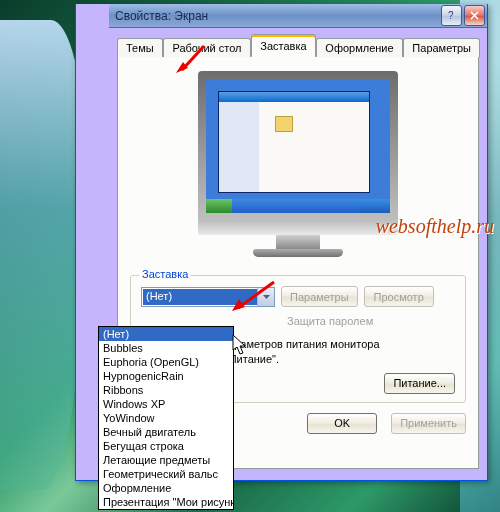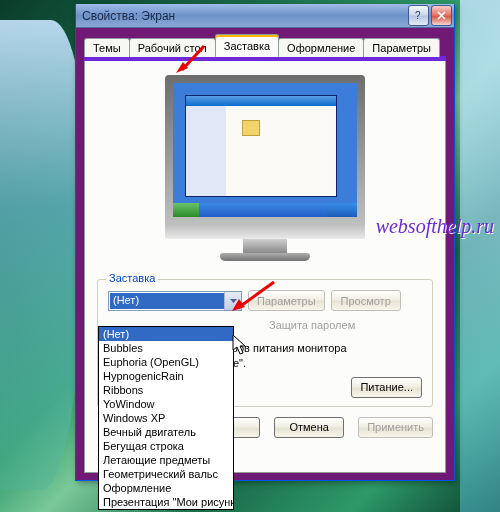--- a/index.html
+++ b/index.html
@@ -15,24 +15,25 @@
   border-radius:0 40% 50% 0/0 30% 60% 0;
 }
 .bg-right{
   position:absolute;right:0;top:0;width:40px;height:512px;
   background:linear-gradient(180deg,rgba(200,230,255,.8),rgba(90,200,220,.5));
 }
 
 
 .dialog{
   position:absolute;left:75px;top:4px;width:378px;height:476px;
-  background:#701a75;
+  background:#c4b5fd;
   border:1px solid #0054e3;
   border-top:none;
   box-shadow:2px 2px 6px rgba(0,0,0,.35);
+  padding-left:33px;
 }
 .titlebar{
   display:flex;align-items:center;height:24px;
   background:linear-gradient(180deg,#a0bce8 0%,#6e92c8 50%,#8aa8d6 100%);
   border-bottom:1px solid #4a6aa0;
   padding:0 2px 0 6px;
   box-sizing:border-box;
   font-size:12px;
 }
 .titlebar .title{flex:1;color:#1a2a4a;}
@@ -42,21 +43,21 @@
   border:1px solid #3d5a99;border-radius:3px;
   display:flex;align-items:center;justify-content:center;
   box-sizing:border-box;cursor:default;
 }
 .winbtn svg{width:11px;height:11px;}
 .winbtn.close{background:linear-gradient(180deg,#f8ccc6,#e77a6c 45%,#d85a48 55%,#f8d4ce);}
 
 .body{padding:6px 8px 8px 8px;}
 
 
-.tabs{display:flex;align-items:flex-end;height:22px;border-bottom:5px solid #6d28d9;}
+.tabs{display:flex;align-items:flex-end;height:22px;border-bottom:1px solid #6d28d9;justify-content:space-between;}
 .tab{
   padding:3px 8px 3px 8px;border:1px solid #919b9c;border-bottom:none;
   background:#f7f7f3;margin-right:-1px;border-radius:3px 3px 0 0;
   position:relative;top:1px;cursor:default;
 }
 .tab.active{background:#fcfcfa;padding-top:5px;padding-bottom:4px;top:1px;border-bottom:1px solid #fcfcfa;z-index:2;
   box-shadow:inset 0 2px 0 #ffb700;
 }
 
 .tabpane{
@@ -92,21 +93,21 @@
 .mframe-bottom{
   height:14px;background:linear-gradient(180deg,#bfbfbf,#eaeaea);border-radius:0 0 3px 3px;
 }
 .stand{width:44px;height:14px;margin:0 auto;background:linear-gradient(180deg,#cfcfcf,#8a8a8a);}
 .base{width:90px;height:8px;margin:0 auto;background:linear-gradient(180deg,#aeaeae,#707070);border-radius:3px 3px 5px 5px;}
 
 
 .watermark{
   position:absolute;right:6px;top:215px;
   font-family:Georgia,'Times New Roman',serif;font-style:italic;font-size:20px;
-  color:#6d28d9;text-shadow:1px 1px 0 #fff;
+  color:#c2410c;text-shadow:1px 1px 0 #fff;
   pointer-events:none;
 }
 
 
 .group{
   border:1px solid #d0d0bf;border-radius:3px;
   padding:10px 10px 8px 10px;margin-top:18px;position:relative;
 }
 .group .legend{
   position:absolute;top:-8px;left:8px;background:#fcfcfa;padding:0 3px;color:#0046d5;
@@ -222,57 +223,54 @@
           </div>
           <div class="btn disabled">
               <span>Параметры</span>
             </div>
           <div class="btn disabled">
               <span>Просмотр</span>
             </div>
         </div>
         <div class="row" style="margin-top:8px;color:#a0a0a0;">
           <span style="width:134px;"></span>
-          <span style="margin-left:21px;">Защита паролем</span>
+          <span style="margin-left:6px;">Защита паролем</span>
         </div>
         <div class="note">
           <span>Для изменения параметров питания монитора</span><br>
           <span>нажмите кнопку "Питание".</span>
         </div>
         <div style="display:flex;justify-content:flex-end;margin-top:6px;">
           <div class="btn">
               <span>Питание...</span>
             </div>
         </div>
       </div>
 
       <div class="dlg-buttons">
         <div class="btn">
             <span>OK</span>
-          </div>
-        <div class="btn">
-            <span>Отмена</span>
           </div>
         <div class="btn disabled">
             <span>Применить</span>
           </div>
       </div>
 
     </div>
   </div>
 </div>
 
 <div class="dropdown">
   <div class="opt sel">(Нет)</div>
   <div class="opt">Bubbles</div>
   <div class="opt">Euphoria (OpenGL)</div>
   <div class="opt">HypnogenicRain</div>
   <div class="opt">Ribbons</div>
+  <div class="opt">Windows XP</div>
   <div class="opt">YoWindow</div>
-  <div class="opt">Windows XP</div>
   <div class="opt">Вечный двигатель</div>
   <div class="opt">Бегущая строка</div>
   <div class="opt">Летающие предметы</div>
   <div class="opt">Геометрический вальс</div>
   <div class="opt">Оформление</div>
   <div class="opt">Презентация "Мои рисунки"</div>
 
 </div>
 
 <div class="watermark">websofthelp.ru</div>

